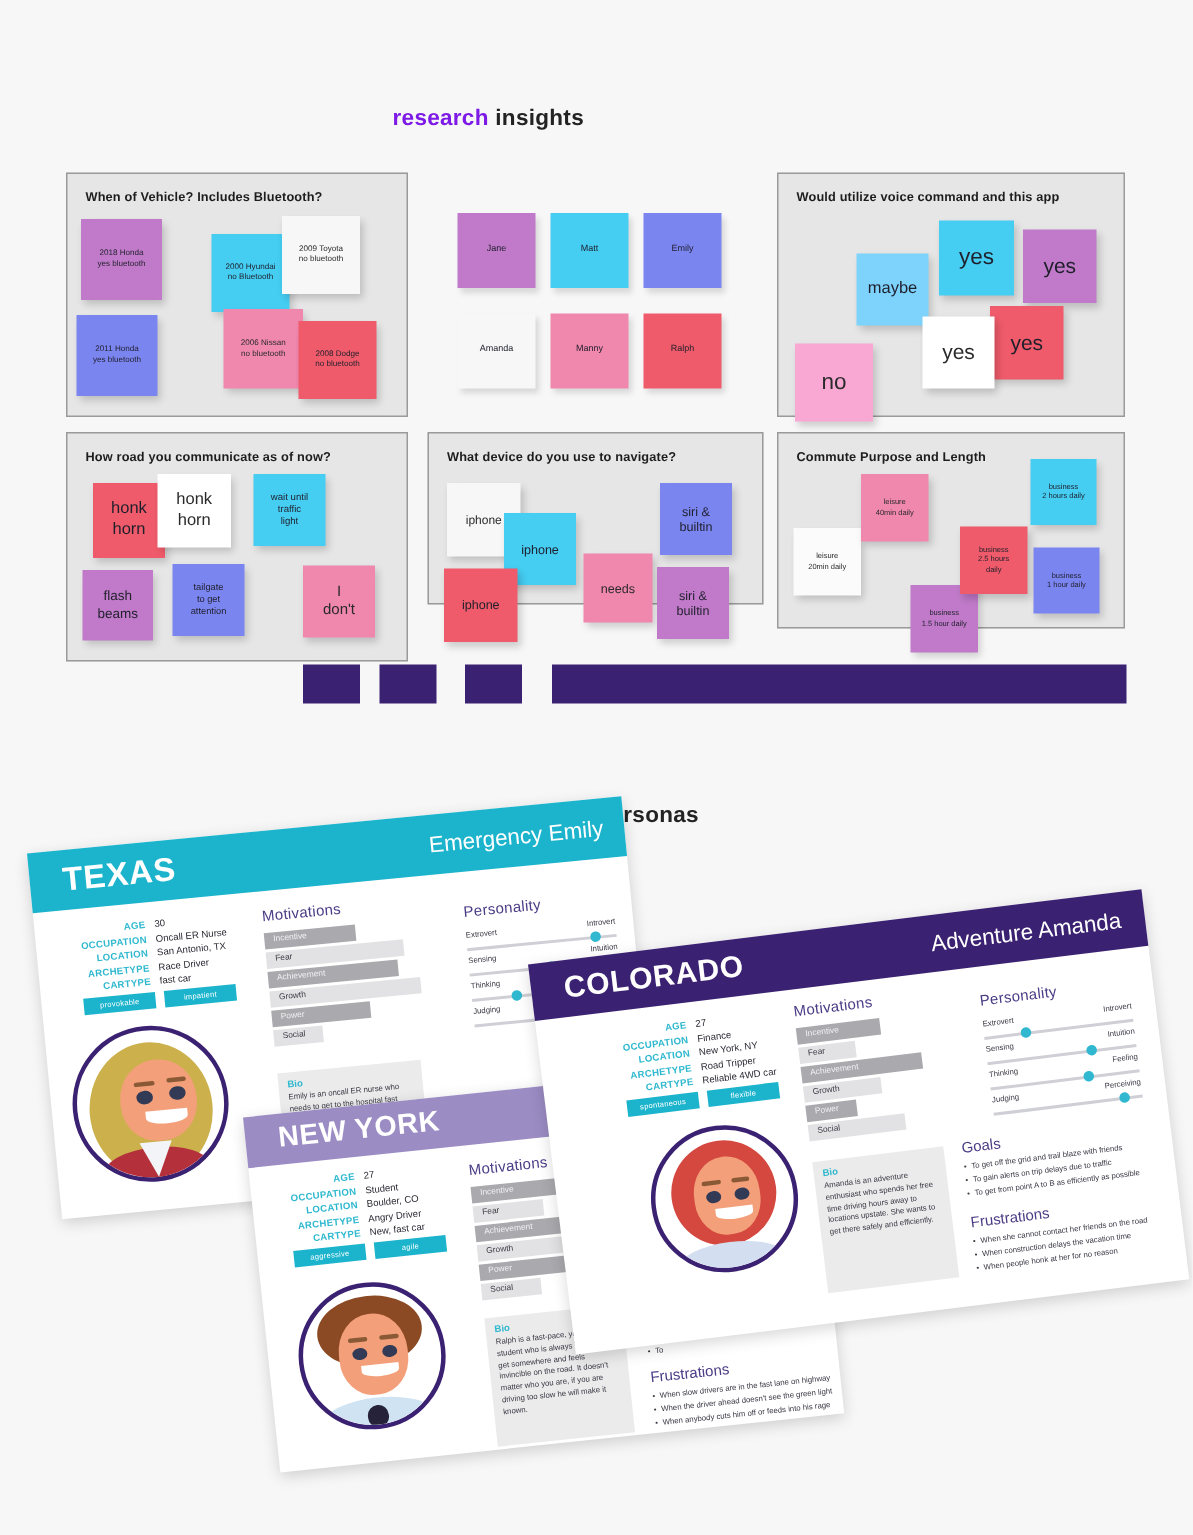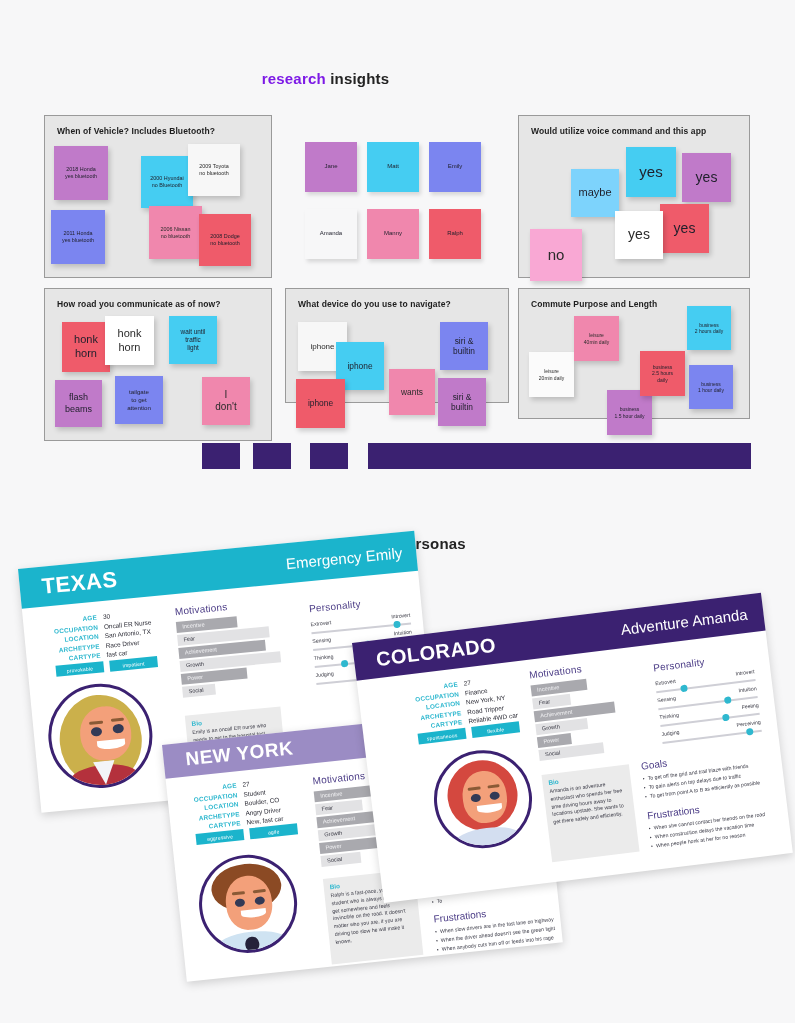--- a/index.html
+++ b/index.html
@@ -205,21 +205,21 @@
 to get
 attention</div>
       <div class="note white" style="left: 157px; top: 88px; width: 48px; height: 48px; background: rgb(240, 135, 173); font-size: 10px;">I
 don't</div>
     </div>
   <div class="panel" id="panel-navigate" style="left:241px;top:173px;width:224px;height:115px;">
       <div class="panel-title">What device do you use to navigate?</div>
       <div class="note white" style="left: 12px; top: 33px; width: 49px; height: 49px; background: rgb(247, 247, 247); font-size: 8px;">iphone</div>
       <div class="note" style="left: 50px; top: 53px; width: 48px; height: 48px; background: rgb(69, 205, 242); font-size: 8.4px;">iphone</div>
       <div class="note" style="left: 10px; top: 90px; width: 49px; height: 49px; background: rgb(239, 91, 106); font-size: 8.4px;">iphone</div>
-      <div class="note white" style="left: 103px; top: 80px; width: 46px; height: 46px; background: rgb(240, 135, 173); font-size: 8.4px;">wants</div>
+      <div class="note white" style="left: 103px; top: 80px; width: 46px; height: 46px; background: rgb(240, 135, 173); font-size: 8.4px;">needs</div>
       <div class="note" style="left: 154px; top: 33px; width: 48px; height: 48px; background: rgb(123, 133, 240); font-size: 8.4px;">siri &amp;
 builtin</div>
       <div class="note" style="left: 152px; top: 89px; width: 48px; height: 48px; background: rgb(192, 122, 201); font-size: 8.4px;">siri &amp;
 builtin</div>
     </div>
   <div class="panel" id="panel-commute" style="left:474px;top:173px;width:232px;height:131px;">
       <div class="panel-title">Commute Purpose and Length</div>
       <div class="note white" style="left: 10px; top: 63px; width: 45px; height: 45px; background: rgb(251, 251, 251); font-size: 5px;">leisure
 20min daily</div>
       <div class="note white" style="left: 55px; top: 27px; width: 45px; height: 45px; background: rgb(240, 135, 173); font-size: 5px;">leisure

